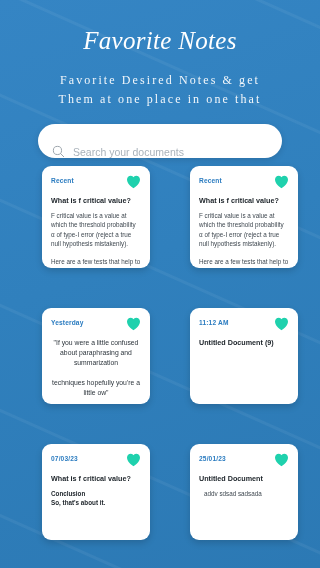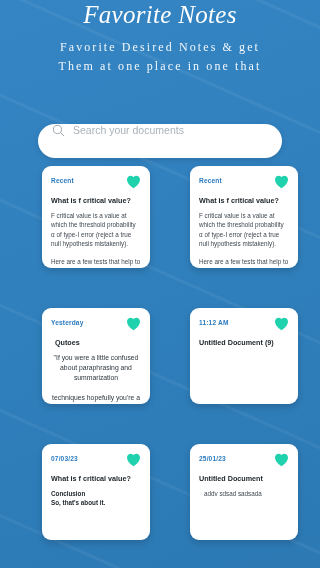--- a/index.html
+++ b/index.html
@@ -31,48 +31,49 @@
     pointer-events:none;
   }
 
   #app {
     position:relative;
     width:320px; height:568px;
   }
 
   
   #header {
+    padding-top:26px;
     text-align:center;
   }
   #page-title {
     font-family:"Liberation Serif", serif;
     font-style:italic;
     font-size:25px;
     line-height:30px;
     color:#ffffff;
     letter-spacing:0.3px;
   }
   .subtitle-line {
     font-family:"Liberation Serif", serif;
     font-size:12px;
     line-height:19px;
     color:#f2f7fb;
     letter-spacing:2.1px;
   }
-  #subtitle-1 { margin-top:8px;font-family:Liberation Serif, serif; }
+  #subtitle-1 { margin-top:15px;font-family:Liberation Serif, serif; }
 
   
   #search-bar {
     position:absolute;
     left:38px; top:124px;
     width:244px; height:34px;
     background:#ffffff;
     border-radius:17px;
     display:flex;
-    align-items:flex-start;
+    align-items:flex-end;
     padding:0 14px;
     box-shadow:0 2px 6px rgba(0,0,0,0.13);
   }
   #search-icon { flex:0 0 auto; display:block; margin-right:8px; }
   #search-input {
     flex:1 1 auto;
     border:none; outline:none;
     font-family:"Liberation Sans", sans-serif;
     font-size:10.5px;
     color:#55616b;
@@ -204,21 +205,20 @@
 Here are a few tests that help to calculate the f values.</div>
     </div>
 
     <div class="note-card medium">
       <div class="card-top">
         <span class="card-meta">Yesterday</span>
         <svg class="heart-icon" width="15" height="14" viewBox="0 0 24 22">
           <path d="M12 21 C12 21 1.6 14.3 1.6 7.3 C1.6 3.6 4.4 1 7.7 1 C9.9 1 11.3 2.2 12 3.4 C12.7 2.2 14.1 1 16.3 1 C19.6 1 22.4 3.6 22.4 7.3 C22.4 14.3 12 21 12 21 Z" fill="#1fd1ad"></path>
         </svg>
       </div>
-      <div class="card-quote-title">Qutoes</div>
       <div class="card-body quote centered">"If you were a little confused about paraphrasing and summarization
 
 techniques hopefully you're a little ow"</div>
     </div>
 
     <div class="note-card medium">
       <div class="card-top">
         <span class="card-meta">11:12 AM</span>
         <svg class="heart-icon" width="15" height="14" viewBox="0 0 24 22">
           <path d="M12 21 C12 21 1.6 14.3 1.6 7.3 C1.6 3.6 4.4 1 7.7 1 C9.9 1 11.3 2.2 12 3.4 C12.7 2.2 14.1 1 16.3 1 C19.6 1 22.4 3.6 22.4 7.3 C22.4 14.3 12 21 12 21 Z" fill="#1fd1ad"></path>

